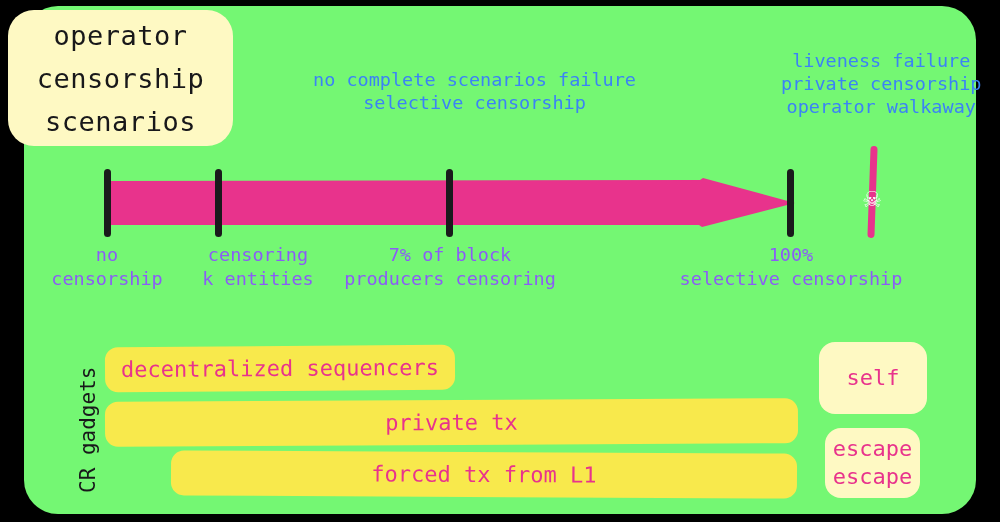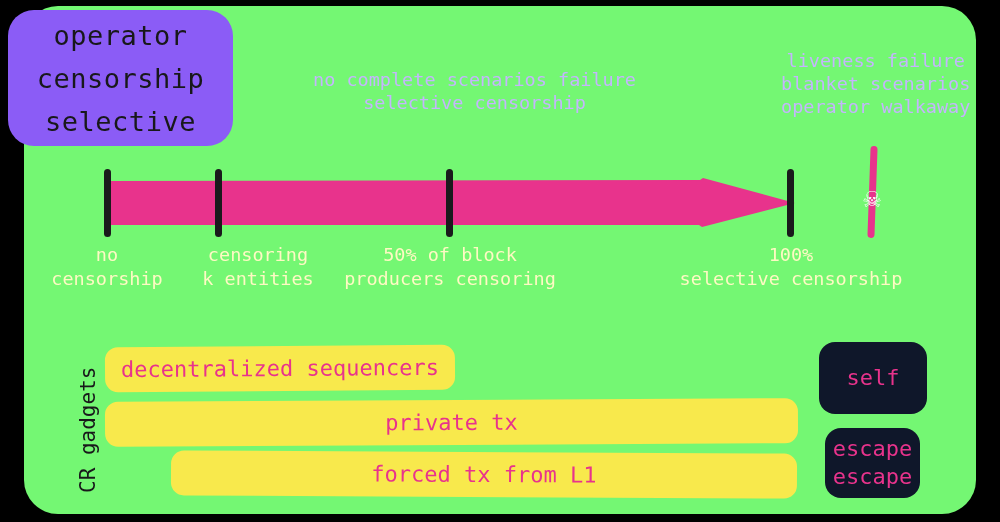--- a/index.html
+++ b/index.html
@@ -32,40 +32,40 @@
     border-radius: 34px;
   }
 
   
   #title-card {
     position: absolute;
     left: 8px;
     top: 10px;
     width: 225px;
     height: 136px;
-    background: #8b5cf6;
+    background: #fef9c3;
     border-radius: 26px;
     display: flex;
     flex-direction: column;
     align-items: center;
     justify-content: center;
     z-index: 5;
   }
   #title-card .tline {
     color: #18181A;
     font-size: 27px;
     line-height: 43px;
     letter-spacing: 0.5px;
     white-space: nowrap;
   }
 
   
   .caption {
     position: absolute;
-    color: #c4b5fd;
+    color: #3b82f6;
     font-size: 18.5px;
     line-height: 23px;
     text-align: center;
     white-space: nowrap;
   }
   #caption-left  { left: 313px;  top: 68px; }
   #caption-right { left: 781px;  top: 49px; }
 
   
   #arrow-wrap {
@@ -110,21 +110,21 @@
     font-size: 22px;
     line-height: 30px;
     text-align: center;
     font-family: "DejaVu Sans", sans-serif;
     color: #FFFFFF;
   }
 
   
   .axis-label {
     position: absolute;
-    color: #fef9c3;
+    color: #8b5cf6;
     font-size: 18.5px;
     line-height: 24px;
     text-align: center;
     white-space: nowrap;
   }
   #label-0   { left: 107px; top: 243px; transform: translateX(-50%); }
   #label-k   { left: 258px; top: 243px; transform: translateX(-50%); }
   #label-50  { left: 450px; top: 243px; transform: translateX(-50%); }
   #label-100 { left: 791px; top: 243px; transform: translateX(-50%); }
 
@@ -165,21 +165,21 @@
   }
   #bar-forced {
     left: 171px; top: 452px; width: 626px; height: 45px;
     justify-content: center;
     transform: rotate(0.3deg);
   }
 
   
   .gadget-card {
     position: absolute;
-    background: #0f172a;
+    background: #fef9c3;
     border-radius: 16px;
     color: #E8338C;
     font-size: 22px;
     line-height: 28px;
     display: flex;
     flex-direction: column;
     align-items: center;
     justify-content: center;
     text-align: center;
     white-space: nowrap;
@@ -190,31 +190,31 @@
 </head>
 <body>
 
 <div id="canvas">
 
   <div id="panel"></div>
 
   <div id="title-card">
     <div class="tline">operator</div>
     <div class="tline">censorship</div>
-    <div class="tline">selective</div>
+    <div class="tline">scenarios</div>
   </div>
 
   <div class="caption" id="caption-left">
     <div>no complete scenarios failure</div>
     <div>selective censorship</div>
   </div>
 
   <div class="caption" id="caption-right">
     <div>liveness failure</div>
-    <div>blanket scenarios</div>
+    <div>private censorship</div>
     <div>operator walkaway</div>
   </div>
 
   <div id="arrow-wrap">
     <svg id="arrow-svg" width="690" height="50" viewBox="0 0 690 50">
       <polygon points="0,3 595,2 598,0 690,25 597,49 594,47 1,47" fill="#E8338C"></polygon>
     </svg>
   </div>
 
   <div class="tick" id="tick-0"></div>
@@ -227,21 +227,21 @@
 
   <div class="axis-label" id="label-0">
     <div>no</div>
     <div>censorship</div>
   </div>
   <div class="axis-label" id="label-k">
     <div>censoring</div>
     <div>k entities</div>
   </div>
   <div class="axis-label" id="label-50">
-    <div>50% of block</div>
+    <div>7% of block</div>
     <div>producers censoring</div>
   </div>
   <div class="axis-label" id="label-100">
     <div>100%</div>
     <div>selective censorship</div>
   </div>
 
   <div id="cr-label">CR gadgets</div>
 
   <div class="gadget-bar" id="bar-seq">

